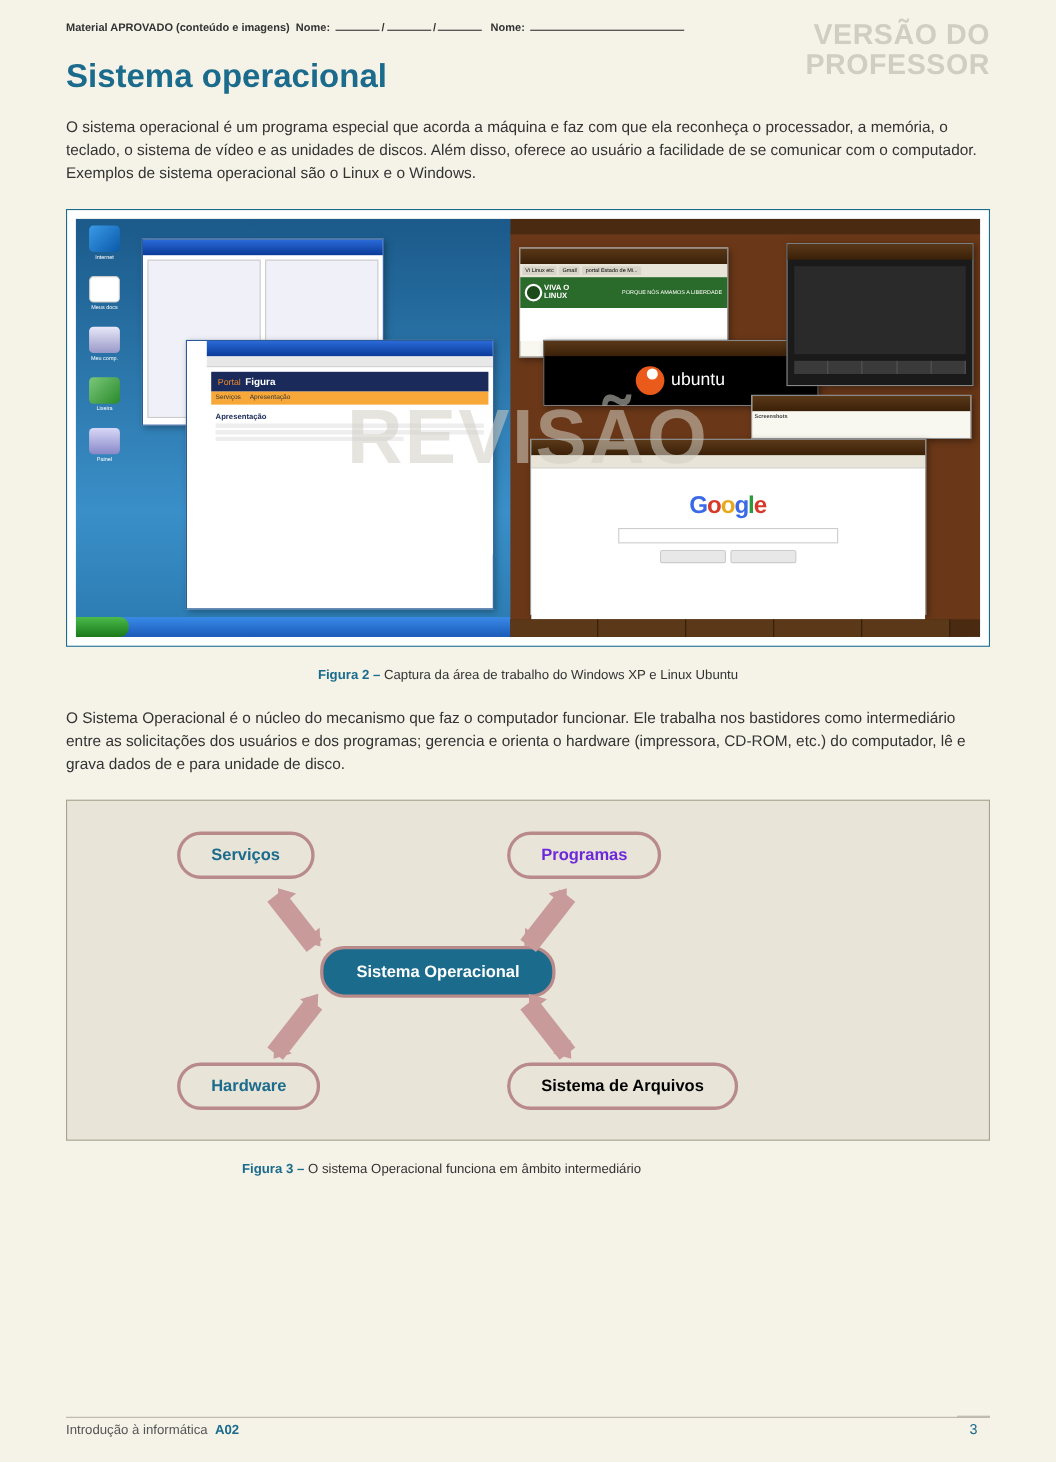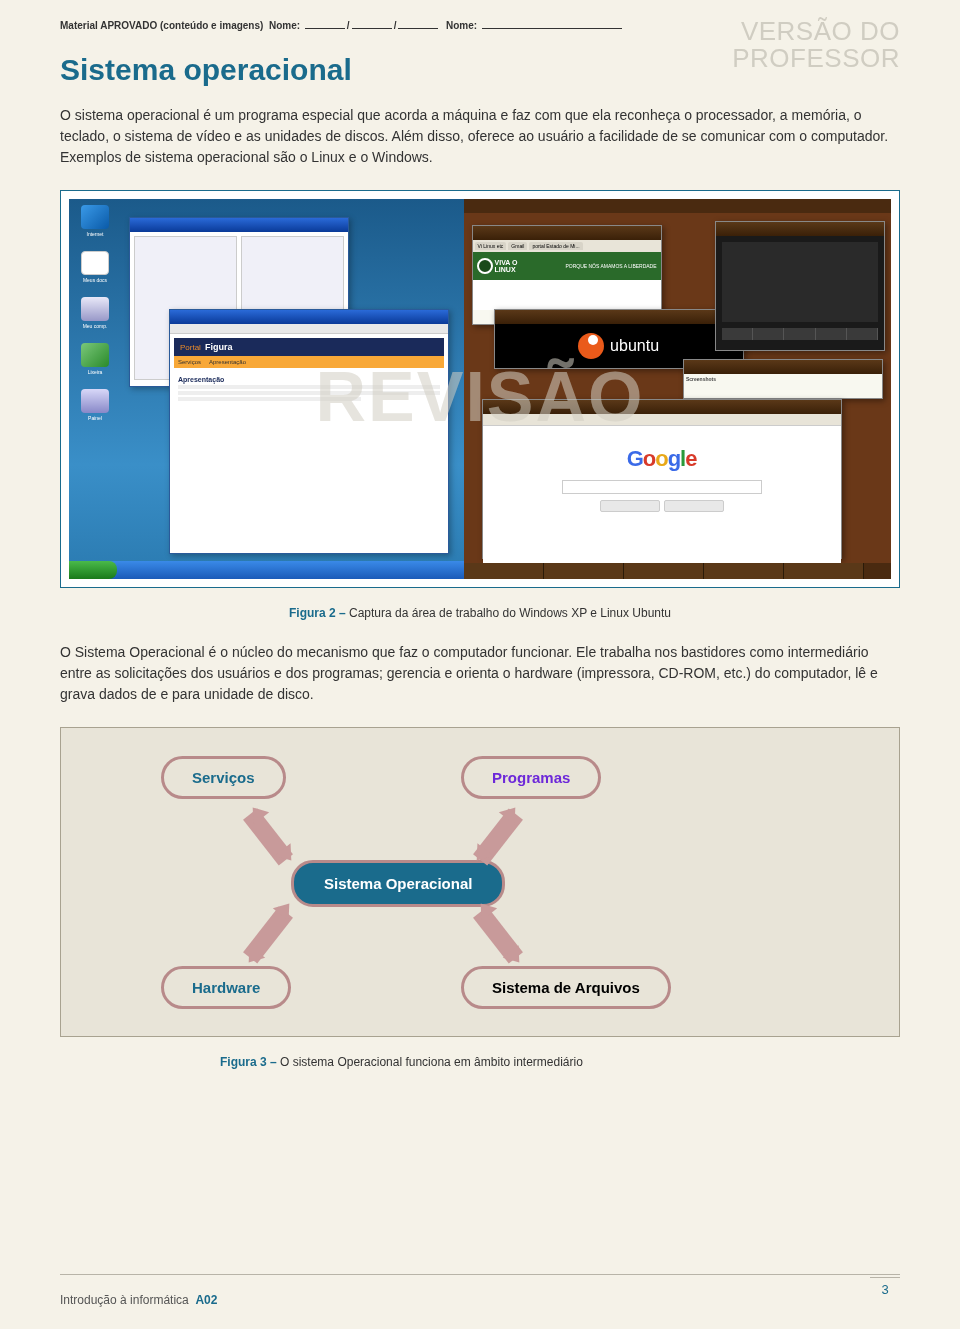--- a/index.html
+++ b/index.html
@@ -24,21 +24,21 @@
       margin: 0 2px;
     }
     .header-approval .blank-long {
       min-width: 140px;
     }
     .watermark-top {
       position: absolute;
       right: 60px;
       top: 18px;
       text-align: right;
-      font-weight: 400;
+      font-weight: 700;
       font-size: 26px;
       color: #d0cdc2;
       line-height: 1.05;
       letter-spacing: 0.5px;
     }
     .main-title {
       font-size: 30px;
       font-weight: bold;
       color: #1a6b8c;
       margin-top: 22px;
@@ -84,21 +84,21 @@
     .xp-window {
       position: absolute;
       background: #fff;
       border: 1px solid #2a5a9a;
       box-shadow: 2px 2px 6px rgba(0,0,0,0.3);
     }
     .xp-titlebar { height: 14px; background: linear-gradient(180deg,#2a6ad8,#0a3a98); }
     .xp-w1 { left: 60px; top: 18px; width: 220px; height: 170px; }
     .xp-w1 .body { padding: 4px; font-size: 5px; color: #333; display: flex; gap: 4px; }
     .xp-w1 .pane { background:#f0f0f8; border:1px solid #ccc; flex:1; height:144px; padding:2px; }
-    .xp-w2 { left: 100px; top: 110px; width: 280px; height: 245px; }
+    .xp-w2 { left: 100px; top: 110px; width: 280px; height: 245px; padding-left: 18px; }
     .xp-w2 .toolbar { height: 10px; background:#e8e8e8; border-bottom:1px solid #ccc; }
     .xp-w2 .content { height: 170px; background:#fff; padding:4px; }
     .siape-band { background:#1a2a5a; color:#fff; font-size:9px; font-weight:bold; padding:4px 6px; display:flex; align-items:center; gap:4px; }
     .siape-band .orange { color:#e88a2a; font-weight: normal; font-size:8px; }
     .siape-menu { background:#f8a838; height:12px; font-size:6px; color:#333; padding:0 4px; display:flex; align-items:center; gap:8px; }
     .siape-body { background:#fff; padding:4px; font-size:5px; color:#555; }
     .siape-section { font-size:7px; font-weight:bold; color:#1a2a5a; margin:4px 0 2px; }
     .xp-taskbar { position:absolute; bottom:0; left:0; right:0; height:18px; background: linear-gradient(180deg,#3a8ae8,#1a5ab8); }
     .xp-start { position:absolute; left:0; top:0; bottom:0; width:48px; background: linear-gradient(180deg,#4aba4a,#1a7a1a); border-radius:0 8px 8px 0; }
 
@@ -207,24 +207,24 @@
     .ab4 { left: 428px; top: 178px; width: 18px; height: 58px; transform: rotate(-38deg); }
     .ah4 { left: 444px; top: 222px; border-left:10px solid transparent; border-right:10px solid transparent; border-top:14px solid #c89a9a; transform: rotate(-38deg);}
     .ah4b{ left: 414px; top: 174px; border-left:10px solid transparent; border-right:10px solid transparent; border-bottom:14px solid #c89a9a; transform: rotate(-38deg);}
 
     .footer {
       position: absolute;
       bottom: 22px;
       left: 60px;
       right: 60px;
       border-top: 1px solid #b8b4a8;
-      padding-top: 18px;
+      padding-top: 4px;
       display: flex;
       justify-content: space-between;
-      align-items: flex-start;
+      align-items: flex-end;
       font-size: 12px;
     }
     .footer-left { color: #555; }
     .footer-left b { color: #1a6b8c; }
     .footer-right {
       border-top: 1px solid #b8b4a8;
       padding-top: 4px;
       min-width: 30px;
       text-align: center;
       color: #1a6b8c;

